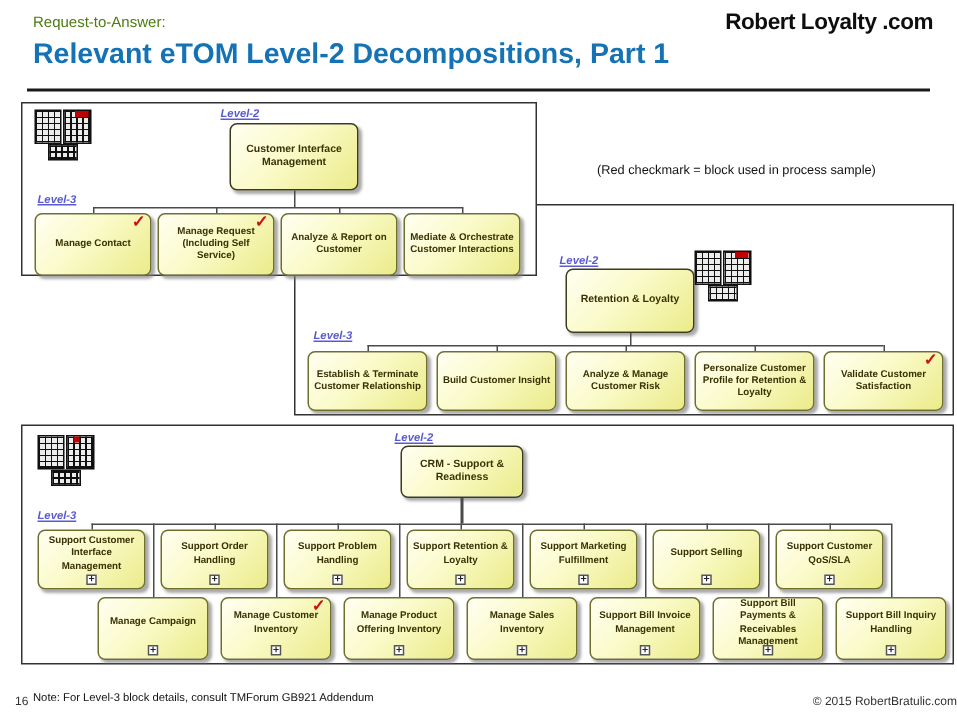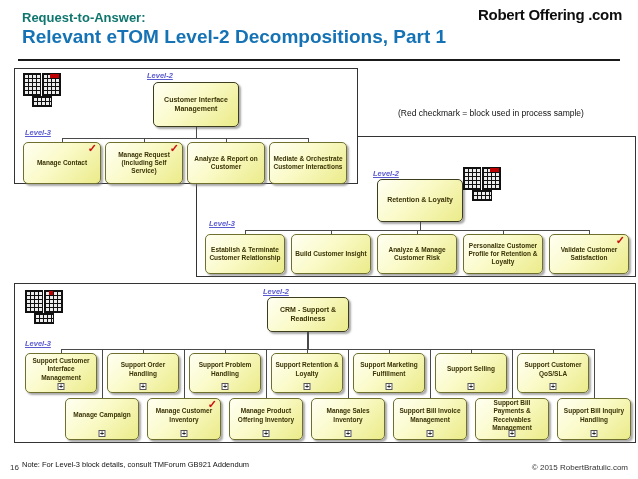--- a/index.html
+++ b/index.html
@@ -1,21 +1,21 @@
 <!DOCTYPE html>
 <html><head>
 <meta charset="utf-8">
 <style>
   html,body { margin:0; padding:0; background:#ffffff; }
   .slide {
     position:relative; width:638px; height:479px; background:#ffffff;
     font-family:"Liberation Sans", sans-serif; overflow:hidden;
   }
   
-  .kicker { position:absolute; left:22px; top:10px; font-size:13px; font-weight:bold; color:#0f766e; }
+  .kicker { position:absolute; left:22px; top:10px; font-size:10px; font-weight:normal; color:#4d7c0f; }
   .title  { position:absolute; left:22px; top:26px; font-size:19px; font-weight:bold; color:#1573b5; }
   .logo   { position:absolute; right:16px; top:6px; font-size:15px; font-weight:bold; color:#0e0e0e; letter-spacing:-0.3px; }
   .hrule  { position:absolute; left:18px; top:59px; width:602px; height:2px; background:#1a1a1a; }
   .annotation { position:absolute; left:398px; top:108px; width:218px; font-size:8.5px; color:#111; }
 
   
   .panel { position:absolute; background:#ffffff; border:1.5px solid #333333; box-sizing:border-box; }
   .panel1 { left:14px;  top:68px;  width:344px; height:116px; z-index:2; }
   .panel2 { left:196px; top:136px; width:440px; height:141px; z-index:1; }
   .panel3 { left:14px;  top:283px; width:622px; height:160px; z-index:1; }
@@ -56,30 +56,30 @@
          font-size:7px; line-height:5px; text-align:center; color:#222; font-weight:bold; }
 
   
   .hl { position:absolute; height:1px; background:#4a4a4a; }
   .vl { position:absolute; width:1px;  background:#4a4a4a; }
   .vl2 { width:2px; }
 
   
   .note { position:absolute; left:22px; top:460px; font-size:7.5px; color:#111; }
   .pagenum { position:absolute; left:10px; top:463px; font-size:8px; color:#333; }
-  .copyright { position:absolute; right:10px; top:463px; font-size:8px; color:#333; }
+  .copyright { position:absolute; right:0; top:463px; font-size:8px; color:#333; }
 </style>
 </head>
 <body>
 
 <div class="slide">
 
   <div class="kicker">Request-to-Answer:</div>
   <div class="title">Relevant eTOM Level-2 Decompositions, Part 1</div>
-  <div class="logo">Robert Offering .com</div>
+  <div class="logo">Robert Loyalty .com</div>
   <div class="hrule"></div>
   <div class="annotation">(Red checkmark = block used in process sample)</div>
 
   <div class="panel panel1">
     <div class="minimap" style="left:8px; top:4px;">
       <div class="mm mm-g1"></div>
       <div class="mm mm-g2"></div>
       <div class="mm mm-g3"></div>
       <div class="mm-red mm-red-a"></div>
     </div>

